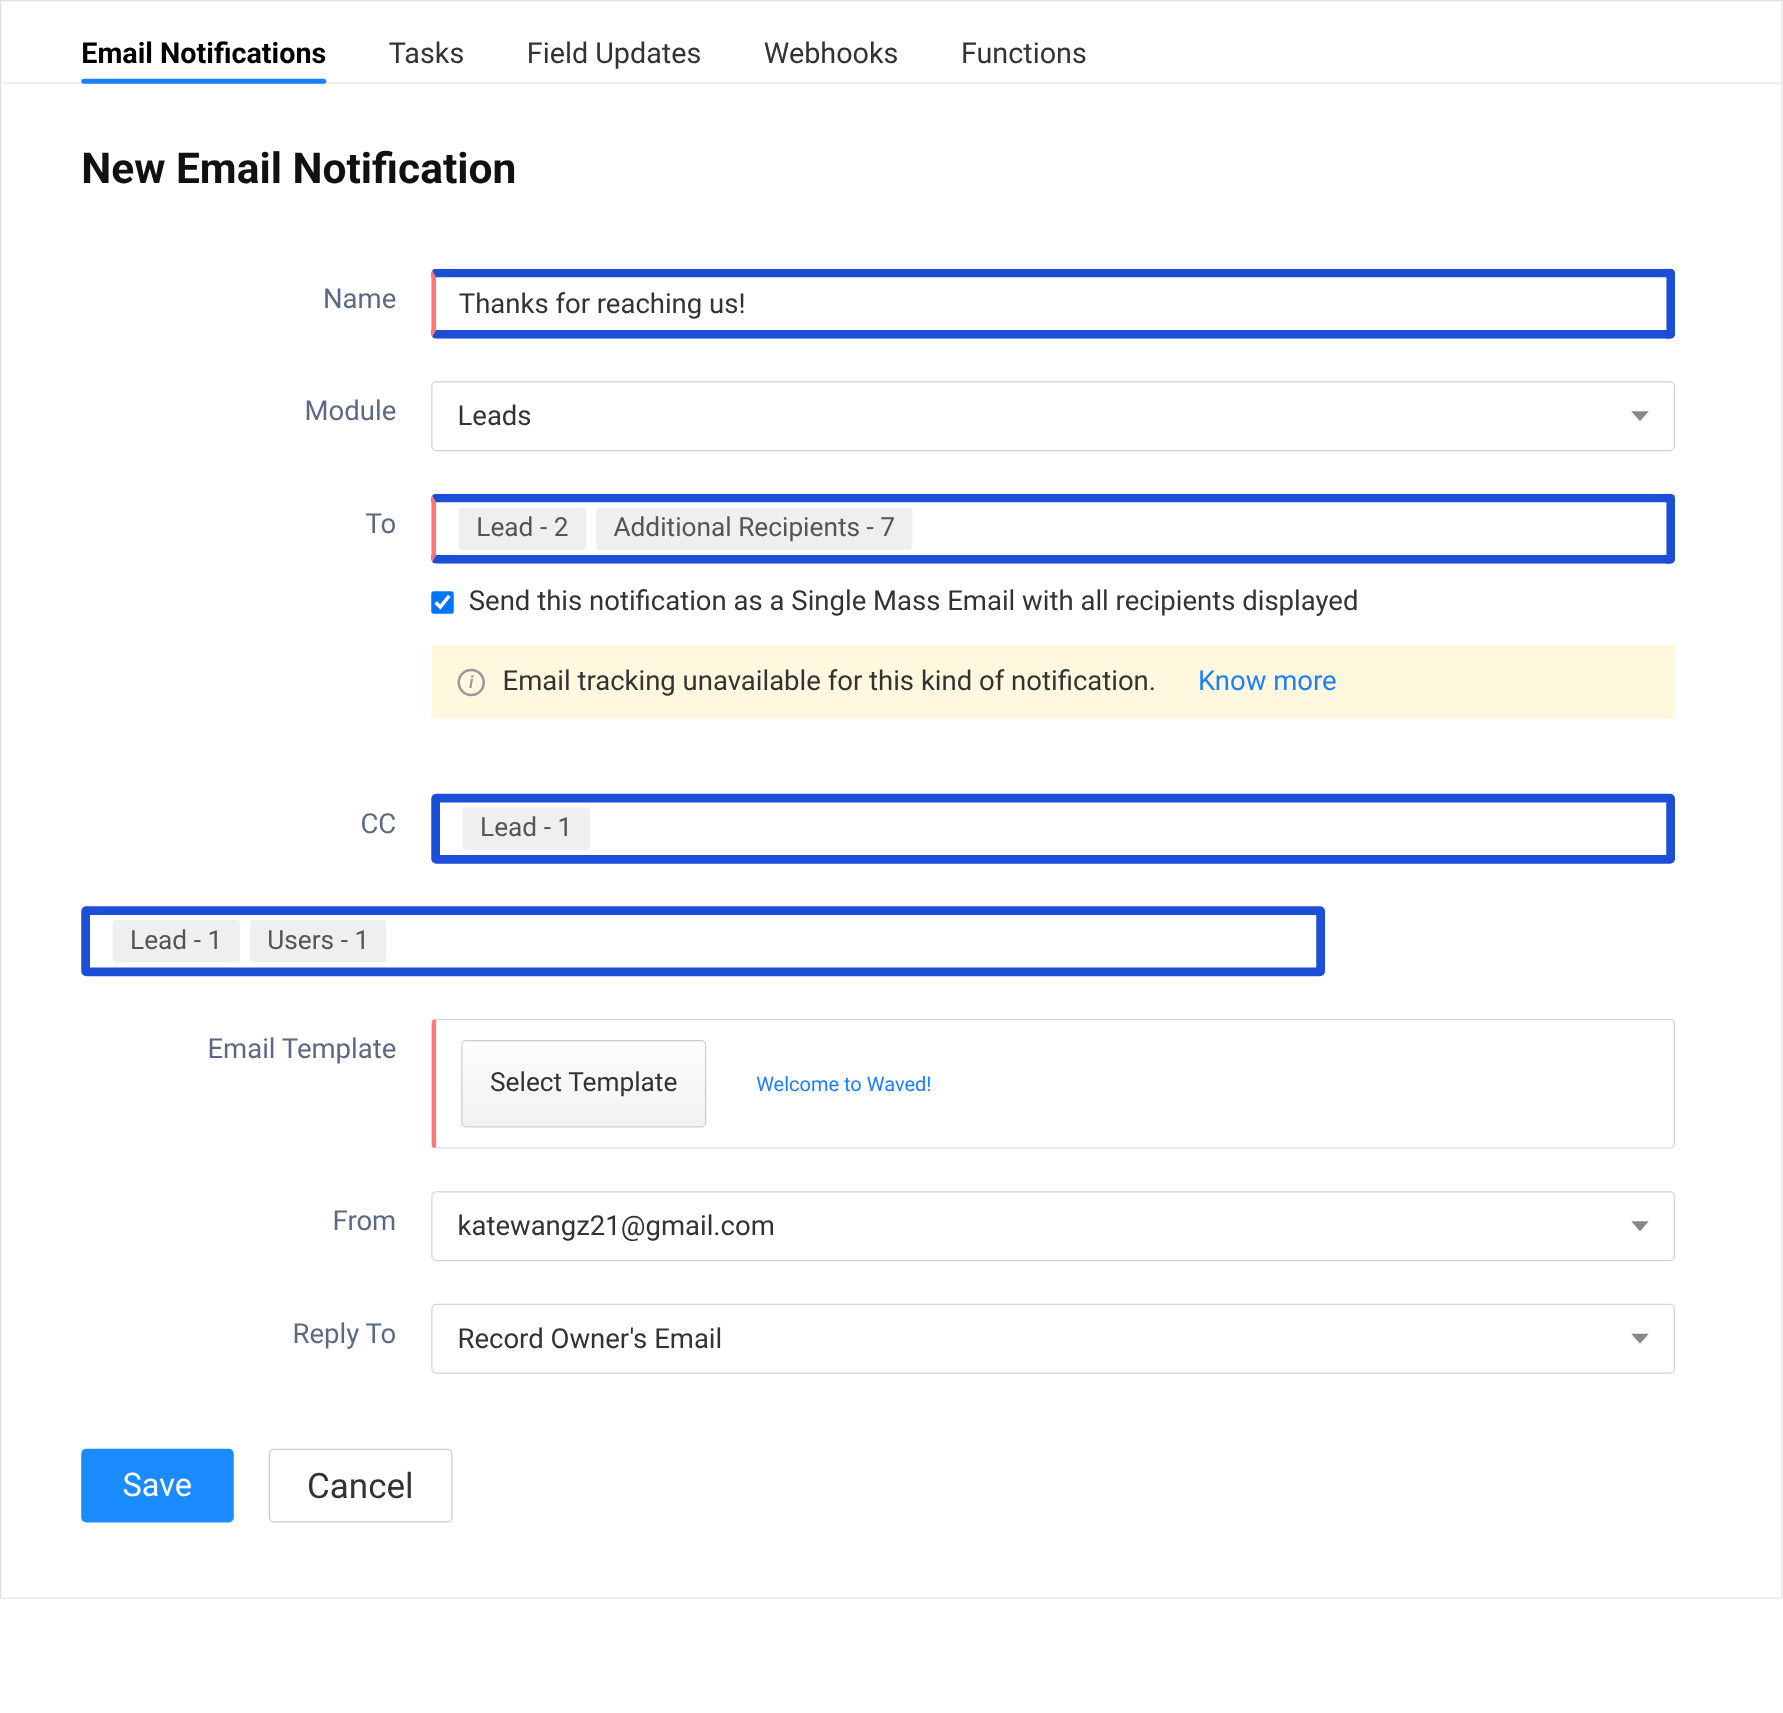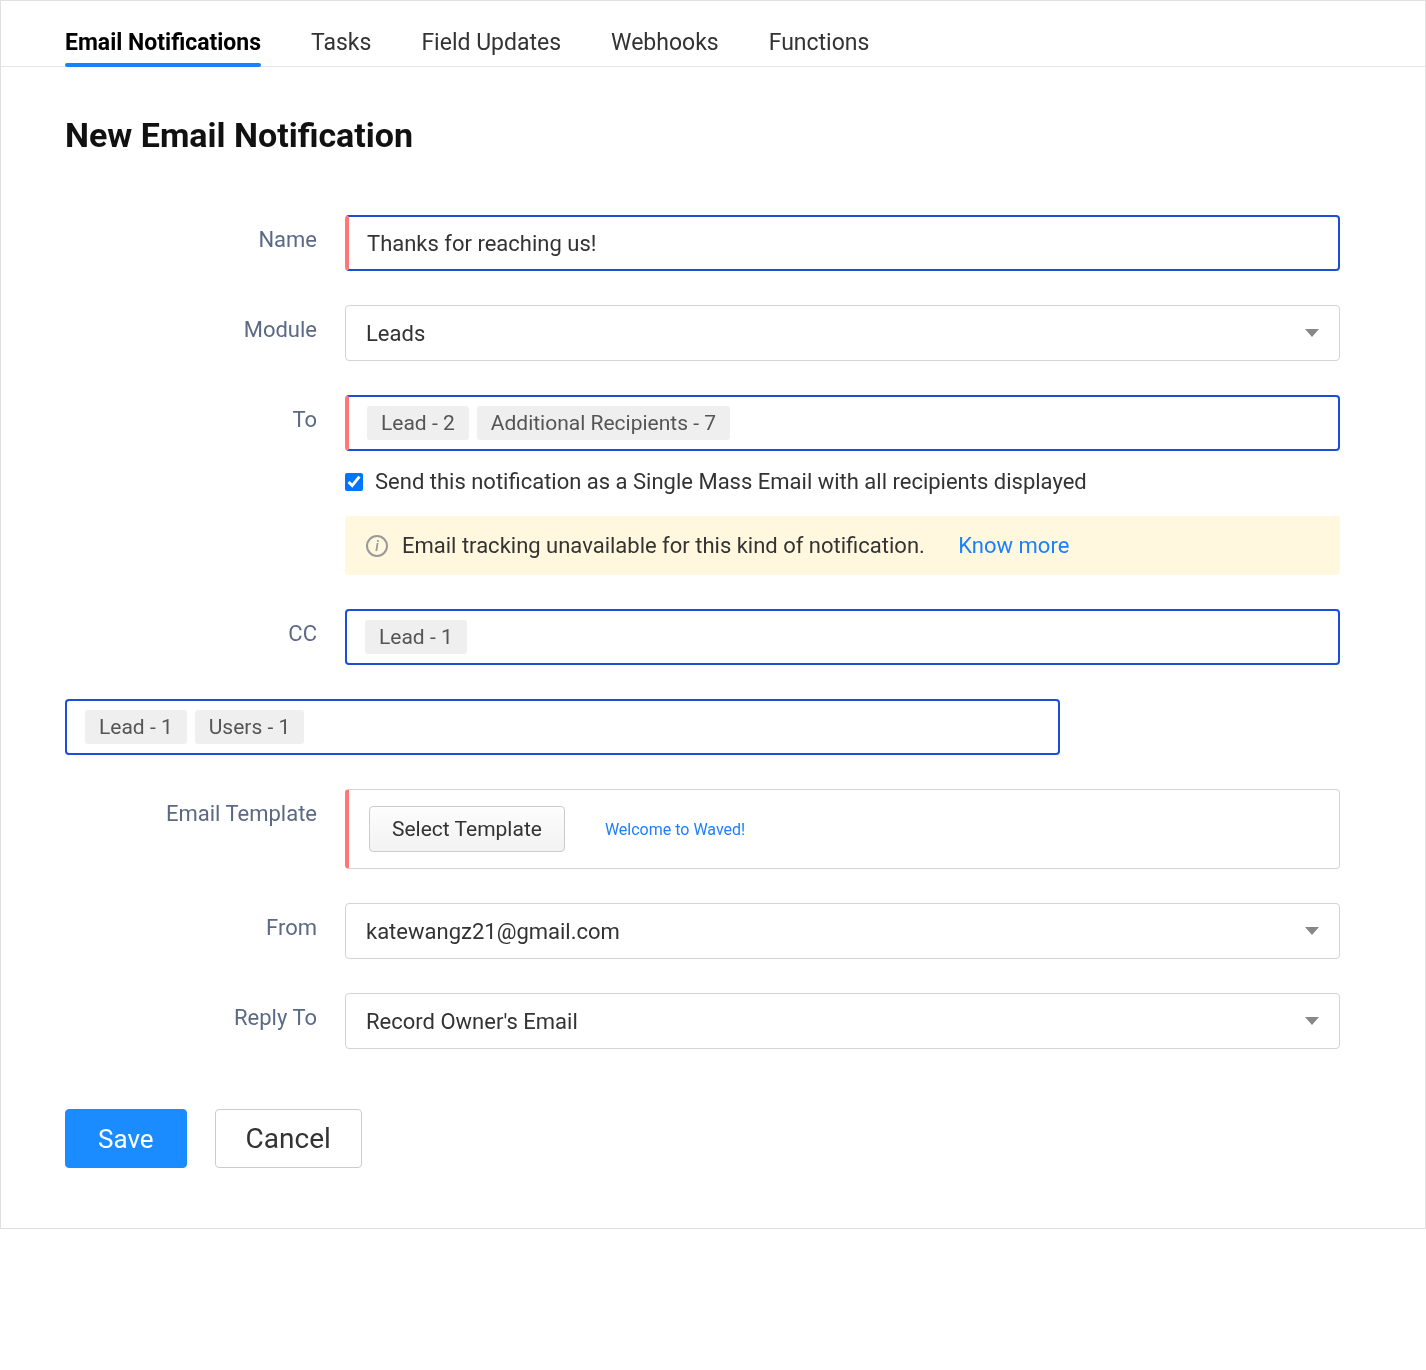--- a/index.html
+++ b/index.html
@@ -47,37 +47,37 @@
       font-size: 34px;
       font-weight: 700;
       color: #111;
       margin-bottom: 60px;
     }
     .form-row {
       display: flex;
       align-items: flex-start;
       margin-bottom: 34px;
     }
-    .form-row.small-gap { margin-bottom: 6px; }
+    .form-row.small-gap { margin-bottom: 32px; }
     .label {
       width: 280px;
       text-align: right;
       font-size: 22px;
       color: #5b6a84;
       padding-right: 28px;
       padding-top: 12px;
     }
     .field-wrap {
       flex: 1;
       max-width: 995px;
     }
     .input-box {
       width: 100%;
       height: 56px;
-      border: 2px solid #1d4ed8;
+      border: 7px solid #1d4ed8;
       border-radius: 4px;
       display: flex;
       align-items: center;
       padding: 0 18px;
       font-size: 22px;
       position: relative;
       background: #fff;
     }
     .input-box.required {
       border-left: 4px solid #f77;
@@ -169,21 +169,21 @@
       border-radius: 4px;
       padding: 16px 20px;
       display: flex;
       align-items: center;
       gap: 40px;
       background: #fff;
     }
     .btn {
       border: 1px solid #ccc;
       border-radius: 4px;
-      padding: 10px 22px;
+      padding: 22px 22px;
       font-size: 21px;
       cursor: pointer;
       background: linear-gradient(#fdfdfd, #f2f2f2);
       color: #333;
       font-family: inherit;
     }
     .actions {
       display: flex;
       gap: 28px;
       margin-top: 60px;

